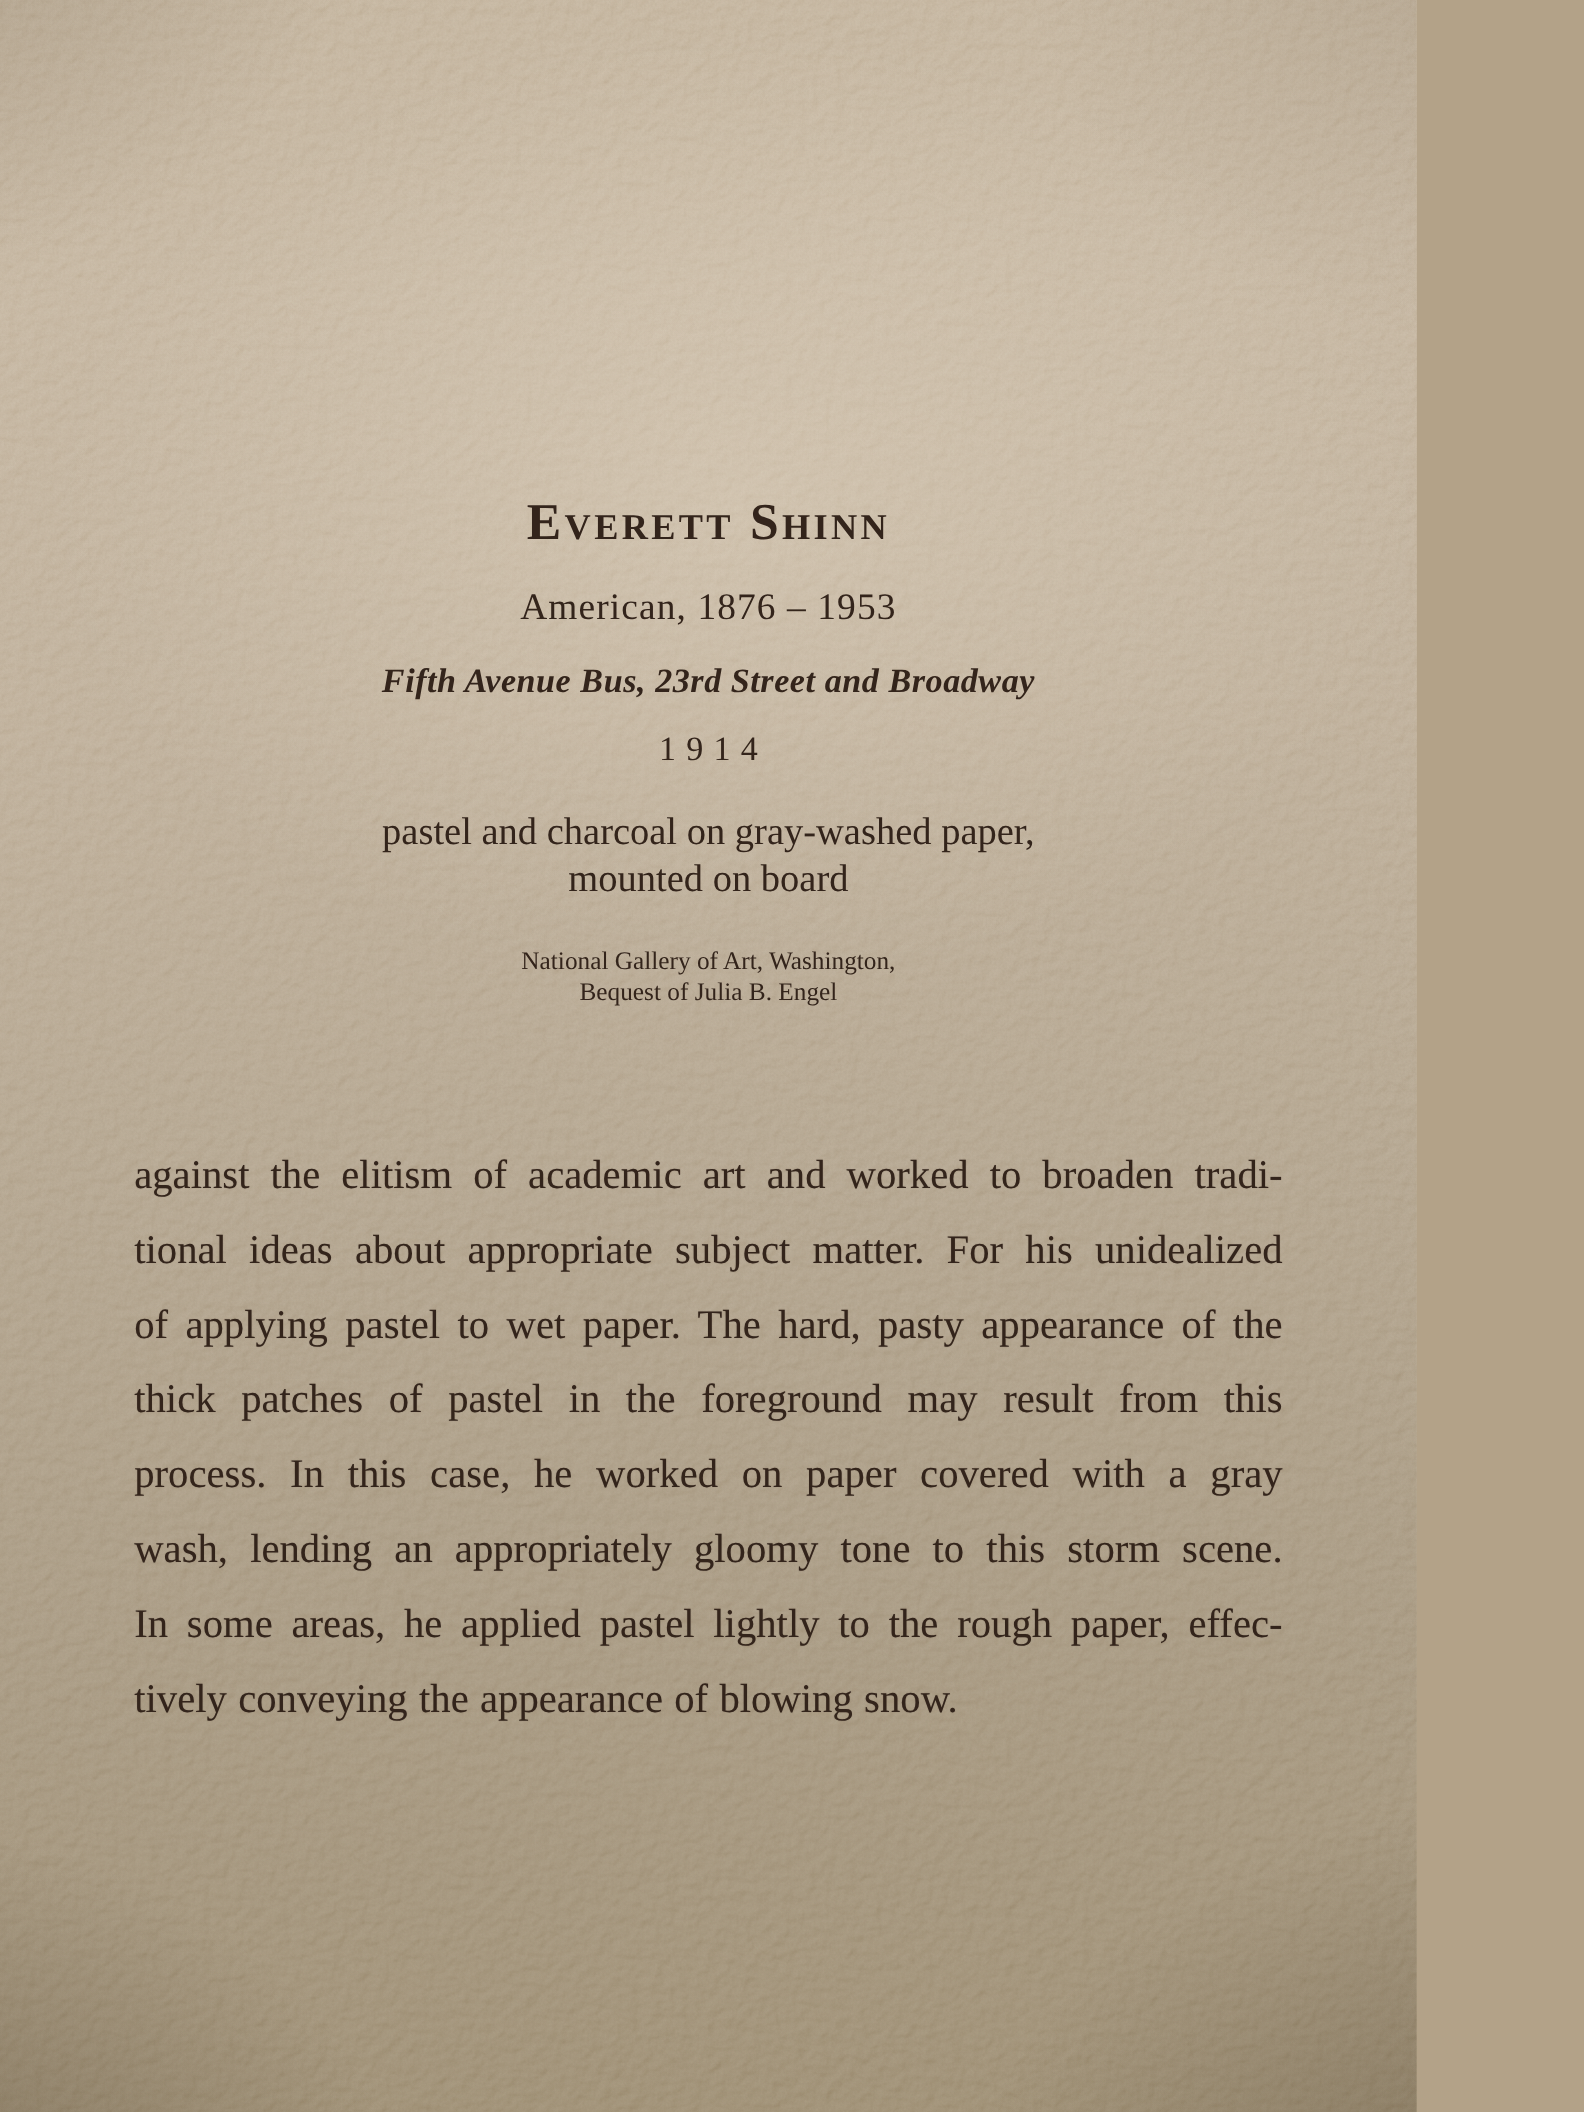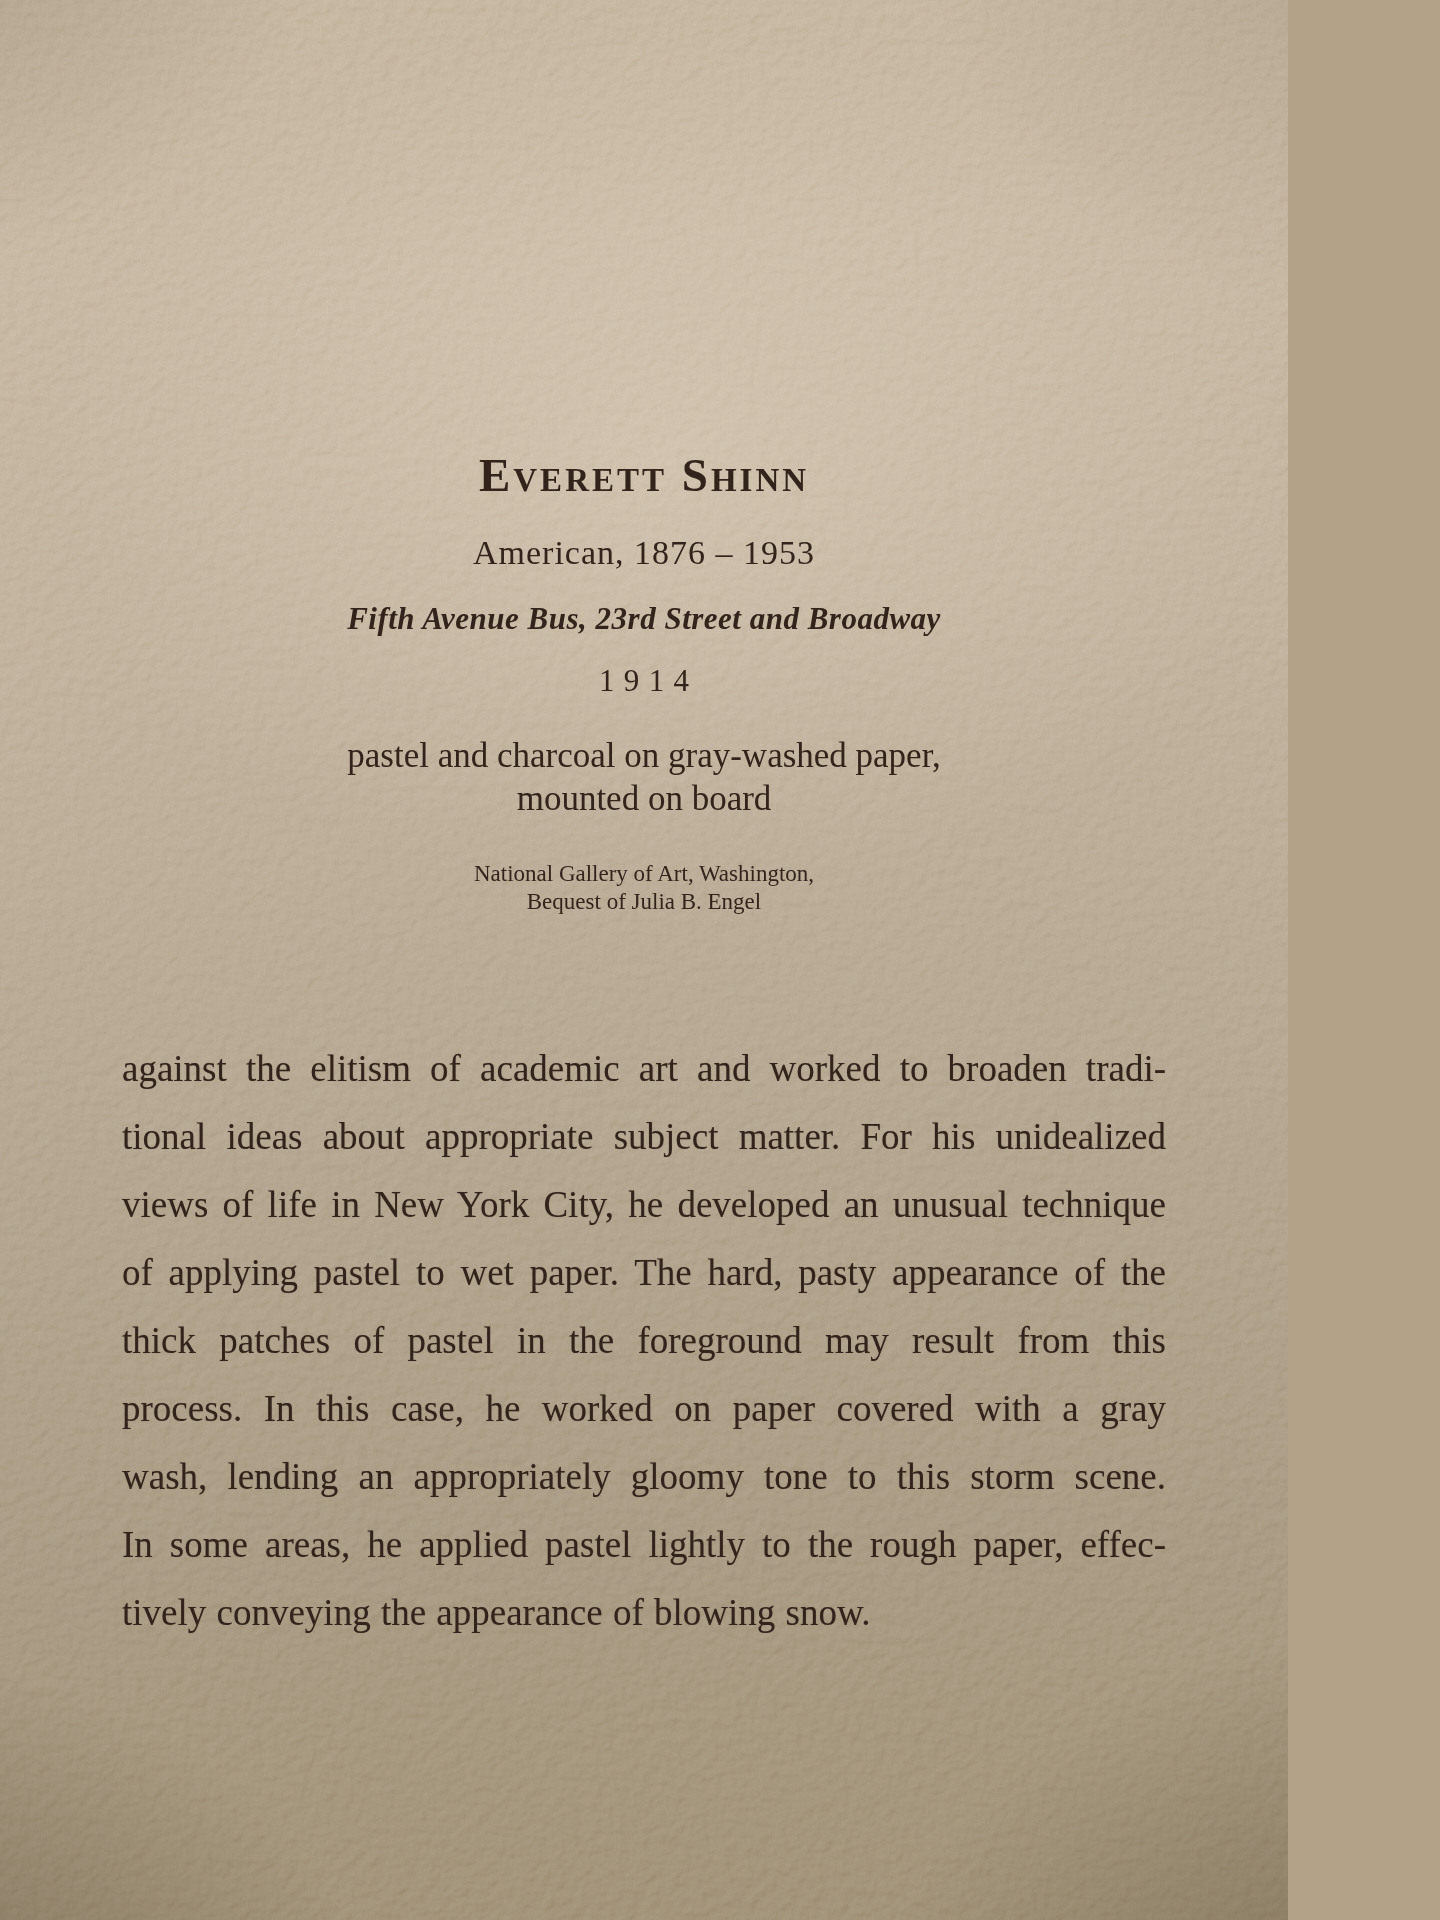--- a/index.html
+++ b/index.html
@@ -87,21 +87,20 @@
       <div class="year">1914</div>
       <div class="medium">pastel and charcoal on gray-washed paper,</div>
       <div class="medium m2">mounted on board</div>
       <div class="credit">National Gallery of Art, Washington,</div>
       <div class="credit">Bequest of Julia B. Engel</div>
     </div>
 
     <div class="para">
       <div class="pline">against the elitism of academic art and worked to broaden tradi-</div>
       <div class="pline">tional ideas about appropriate subject matter. For his unidealized</div>
-      <div class="pline">views of life in New York City, he developed an unusual technique</div>
       <div class="pline">of applying pastel to wet paper. The hard, pasty appearance of the</div>
       <div class="pline">thick patches of pastel in the foreground may result from this</div>
       <div class="pline">process. In this case, he worked on paper covered with a gray</div>
       <div class="pline">wash, lending an appropriately gloomy tone to this storm scene.</div>
       <div class="pline">In some areas, he applied pastel lightly to the rough paper, effec-</div>
       <div class="pline last">tively conveying the appearance of blowing snow.</div>
     </div>
 
   </div>
 </div>

